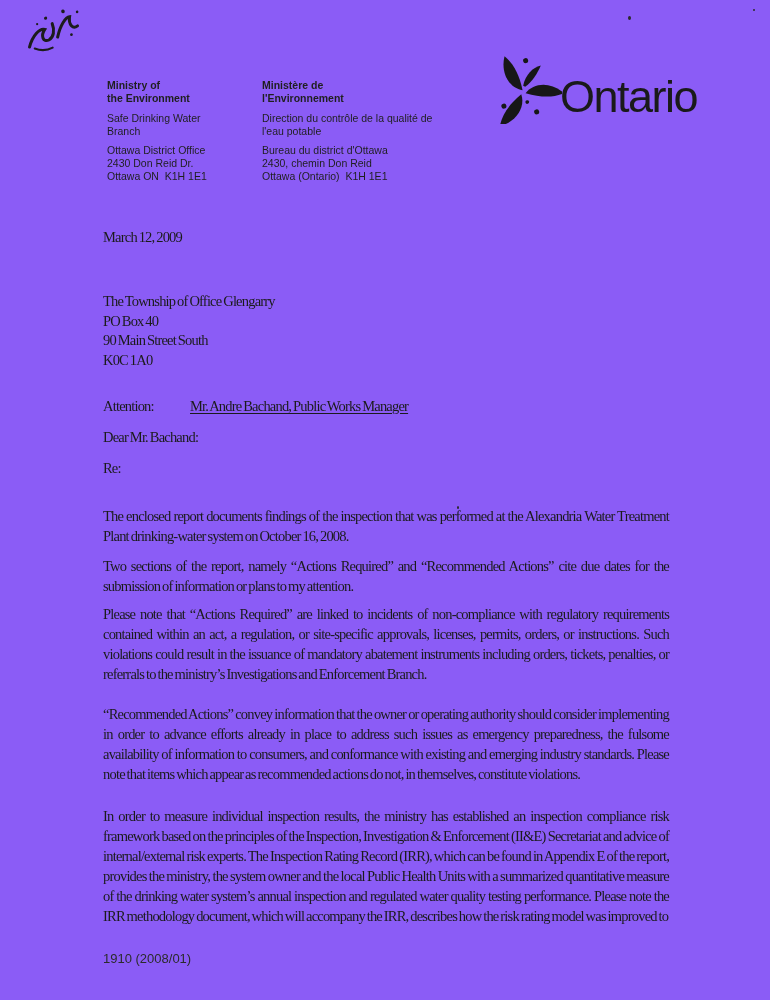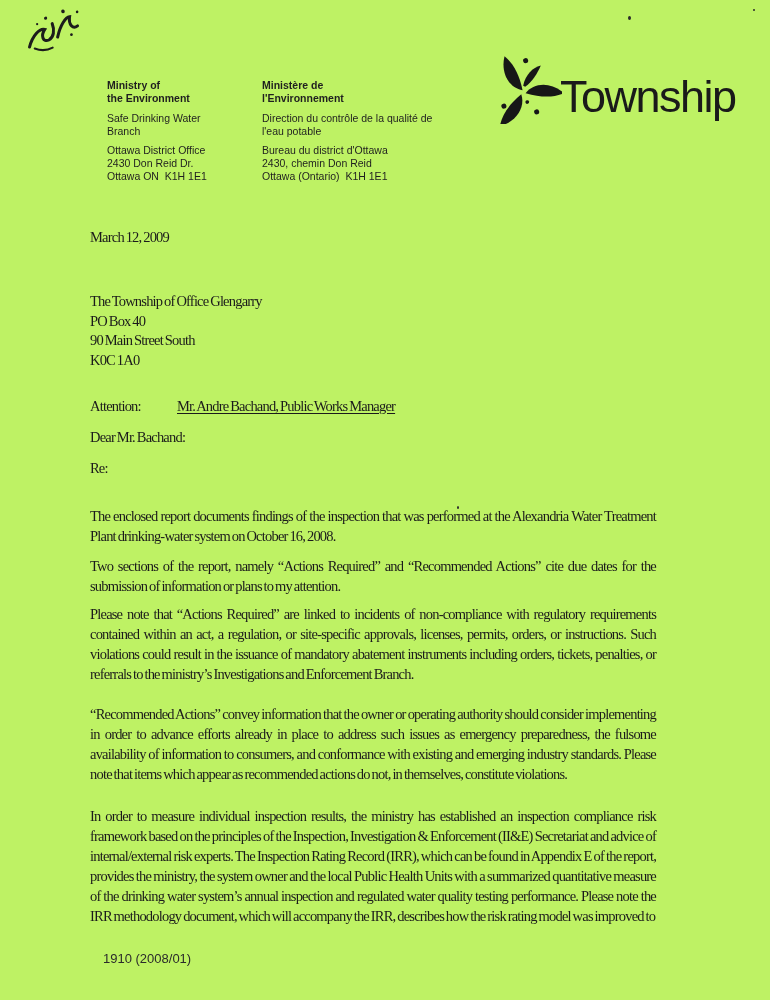--- a/index.html
+++ b/index.html
@@ -1,20 +1,20 @@
 <!DOCTYPE html>
 <html><head>
 <meta charset="utf-8">
 <style>
   * { margin:0; padding:0; box-sizing:border-box; }
   html,body { background:#ffffff; }
   .page {
     position:relative;
     width:770px; height:1000px;
-    background:#bef264;
+    background:#8b5cf6;
     overflow:hidden;
     font-family:"Liberation Serif","DejaVu Serif",serif;
     color:#1b1b1b;
   }
 
   
   .lh-cell {
     position:absolute;
     font-family:"Liberation Sans","DejaVu Sans",sans-serif;
     font-size:10.5px; line-height:13px;
@@ -39,21 +39,21 @@
 
   
   .scribble { position:absolute; left:20px; top:6px; width:76px; height:50px; transform:rotate(-6deg); }
   .speck { position:absolute; background:#2a2a2a; border-radius:50%; }
   .speck-a { left:628px; top:16px;  width:3px; height:4px; }
   .speck-b { left:753px; top:9px;   width:2px; height:2px; }
   .speck-c { left:457px; top:506px; width:2px; height:3px; }
 
   
   .block {
-    position:absolute; left:90px; width:566px;
+    position:absolute; left:103px; width:566px;
     font-size:14.5px; line-height:20px;
     letter-spacing:-0.8px; word-spacing:-1px;
     color:#1b1b1b;
   }
   .date       { top:227px; }
   .recipient  { top:292px; line-height:19.5px; }
   .attention  { top:396px; display:flex; }
   .attn-label { width:87px; flex:none; }
   .underlined { text-decoration:underline; text-underline-offset:2px; }
   .salutation { top:427px; }
@@ -117,21 +117,21 @@
         <path d="M0 -3 C-14 -9 -21 -28 -11 -47 C-4 -38 1 -24 0 -3 Z"></path>
         <path d="M0 -3 C-14 -9 -21 -28 -11 -47 C-4 -38 1 -24 0 -3 Z" transform="rotate(118)"></path>
         <path d="M0 -3 C-14 -9 -21 -28 -11 -47 C-4 -38 1 -24 0 -3 Z" transform="rotate(242)"></path>
         <path d="M2 -8 C8 -20 18 -26 28 -26 C22 -18 14 -10 4 -6 Z"></path>
         <circle cx="12" cy="-36" r="3"></circle>
         <circle cx="-26" cy="10" r="3"></circle>
         <circle cx="10" cy="26" r="3"></circle>
         <circle cx="2" cy="12" r="2.2"></circle>
       </g>
     </svg>
-    <div class="wordmark">Township</div>
+    <div class="wordmark">Ontario</div>
   </div>
 
   <div class="block date">March 12, 2009</div>
 
   <div class="block recipient">
     <div>The Township of Office Glengarry</div>
     <div>PO Box 40</div>
     <div>90 Main Street South</div>
     <div>K0C 1A0</div>
   </div>

